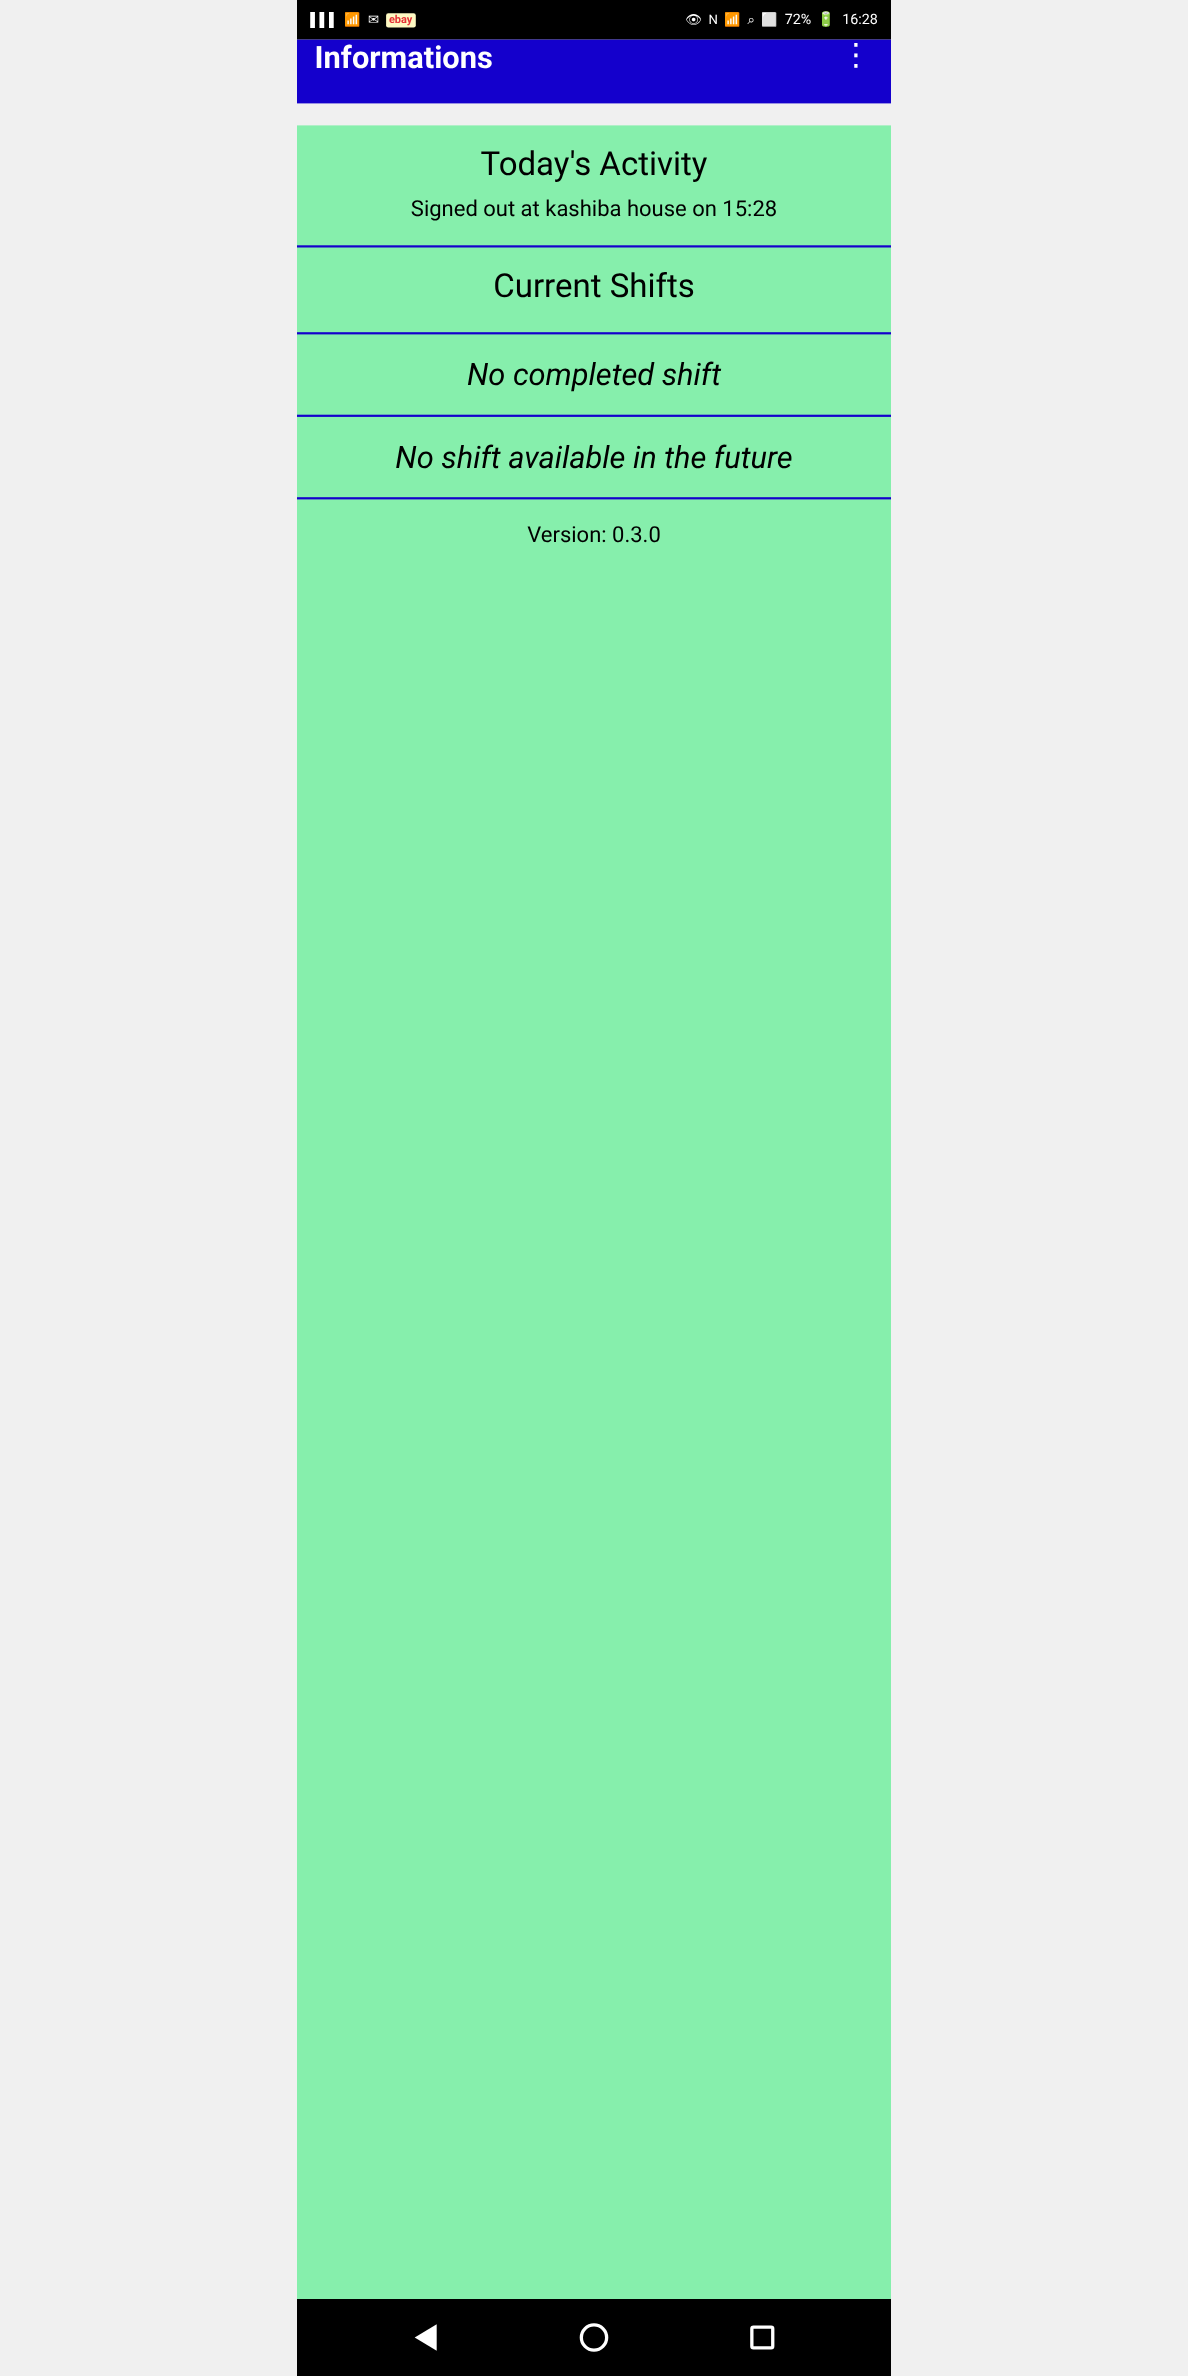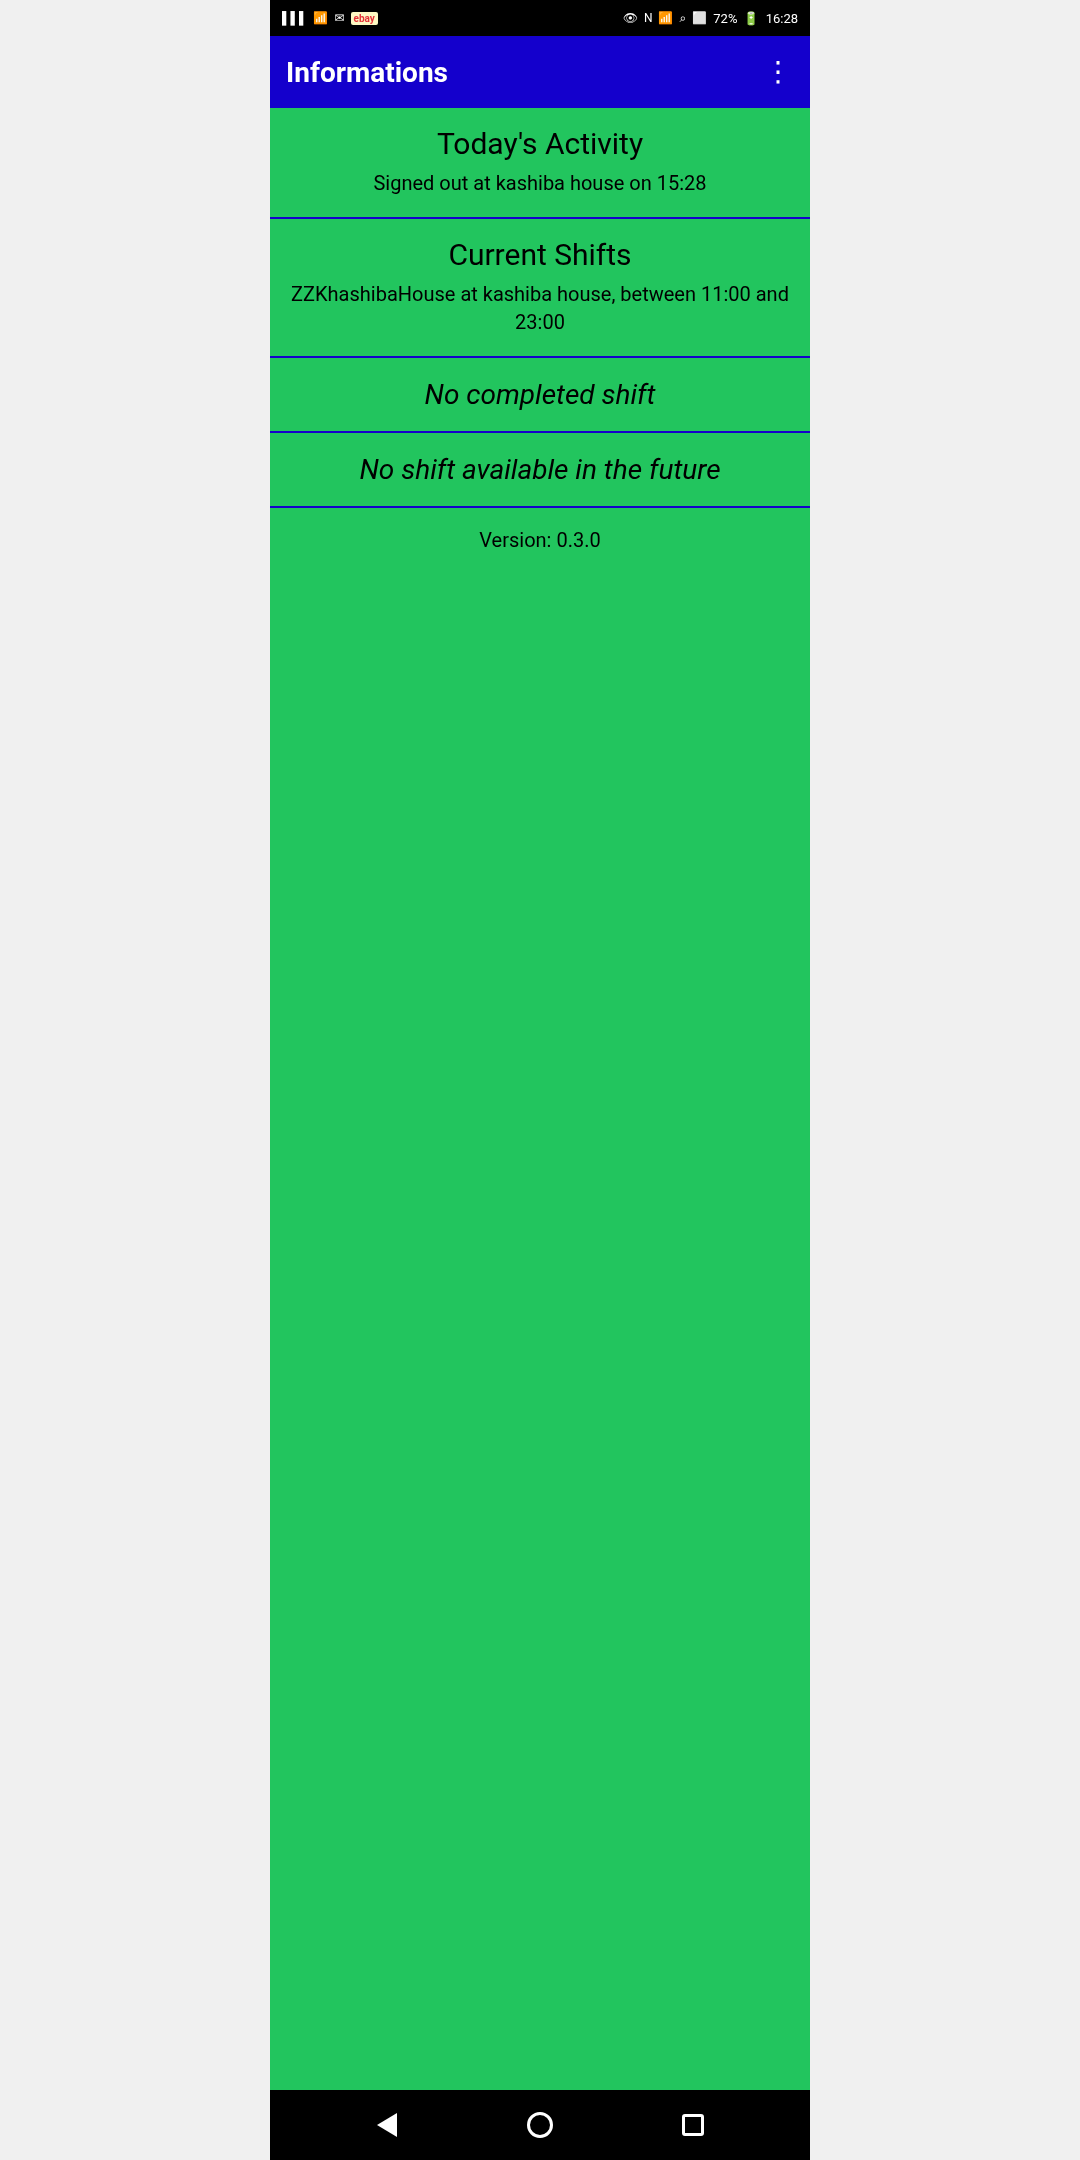--- a/index.html
+++ b/index.html
@@ -39,42 +39,42 @@
     }
     .status-icon {
       font-size: 12px;
     }
 
     
     .app-bar {
       background: #1400cc;
       color: #fff;
       display: flex;
-      align-items: center;
       justify-content: space-between;
       padding: 0 16px;
-      height: 72px;
+      height: 58px;
     }
     .app-bar-title {
       font-size: 28px;
       font-weight: bold;
       color: #fff;
     }
     .app-bar-menu {
       font-size: 28px;
       color: #fff;
       cursor: pointer;
       letter-spacing: 2px;
       line-height: 1;
     }
 
     
     .content {
-      background: #22c55e;
+      background: #86efac;
       flex: 1;
+      margin-top: 20px;
     }
 
     
     .section {
       padding: 18px 16px 16px;
       border-bottom: 2.5px solid #1400cc;
     }
     .section-title {
       font-size: 30px;
       text-align: center;
@@ -183,21 +183,20 @@
 
 <div class="content">
 
   <div class="section">
     <div class="section-title">Today's Activity</div>
     <div class="section-text">Signed out at kashiba house on 15:28</div>
   </div>
 
   <div class="section">
     <div class="section-title">Current Shifts</div>
-    <div class="section-text">ZZKhashibaHouse at kashiba house, between 11:00 and 23:00</div>
   </div>
 
   <div class="no-shift-section">
     <div class="no-shift-text">No completed shift</div>
   </div>
 
   <div class="no-shift-section">
     <div class="no-shift-text">No shift available in the future</div>
   </div>
 

